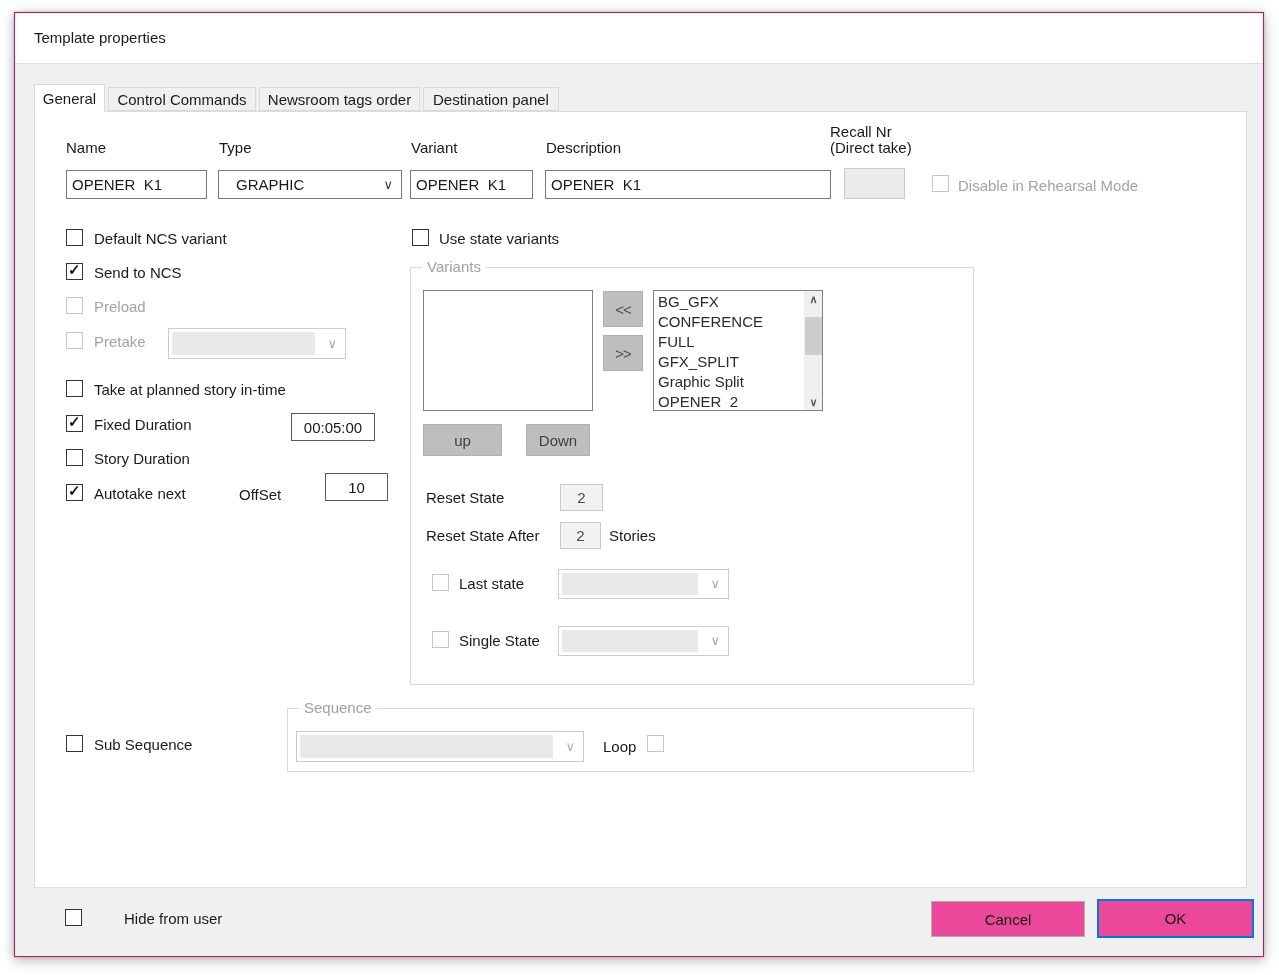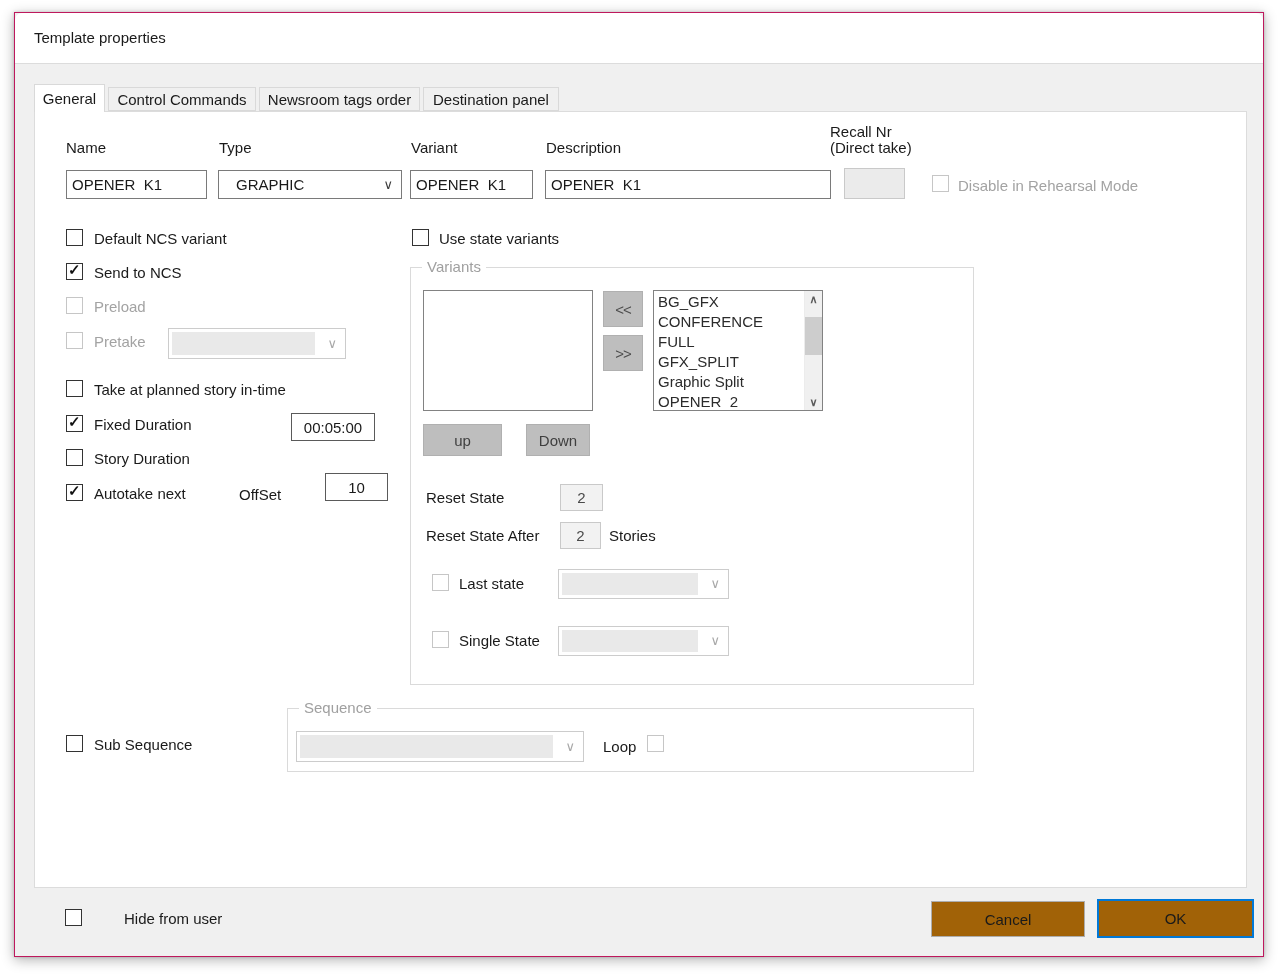--- a/index.html
+++ b/index.html
@@ -38,21 +38,21 @@
   .gtitle{position:absolute;top:-10px;left:11px;background:#fff;padding:0 5px;color:#a0a0a0;}
   .listbox{position:absolute;box-sizing:border-box;border:1px solid #828282;background:#fff;overflow:hidden;}
   .listbox .item{padding:1px 4px 0 4px;line-height:19px;white-space:pre;color:#2b2b2b;}
   .sbar{position:absolute;right:0;top:0;bottom:0;width:17px;background:#f0f0f0;border-left:1px solid #ececec;}
   .sbar .arr{position:absolute;left:0;width:17px;height:16px;display:flex;align-items:center;
              justify-content:center;font-size:11px;font-weight:bold;color:#5a5a5a;}
   .sbar .thumb{position:absolute;left:0;width:17px;background:#cdcdcd;}
   .gbtn{position:absolute;box-sizing:border-box;background:#bebebe;border:1px solid #b0b0b0;
         display:flex;align-items:center;justify-content:center;color:#3f3f3f;}
   .gbtn.chevbtn{letter-spacing:-1px;color:#4c4c4c;}
-  .pbtn{position:absolute;box-sizing:border-box;background:#a16207;border:1px solid #adadad;
+  .pbtn{position:absolute;box-sizing:border-box;background:#ec4899;border:1px solid #adadad;
         display:flex;align-items:center;justify-content:center;}
   .pbtn.primary{border:2px solid #0078d7;}
   .footer{position:absolute;left:1px;right:1px;bottom:1px;height:69px;}
 </style>
 </head>
 <body>
 
 <div class="stage">
   <div class="dialog">
 

